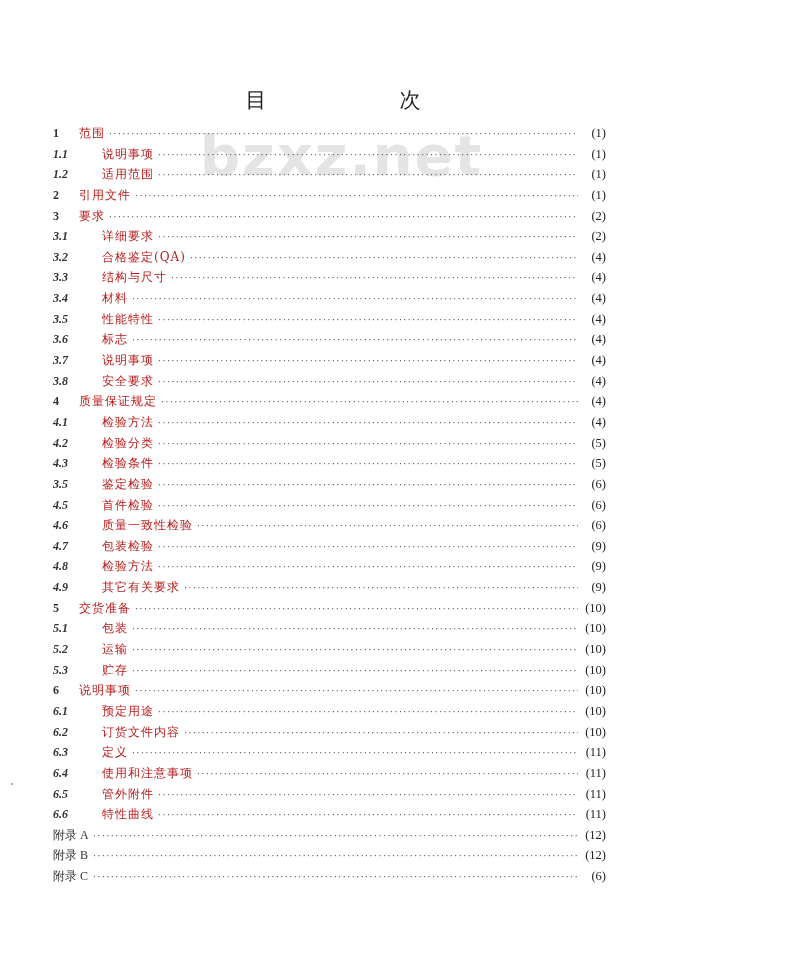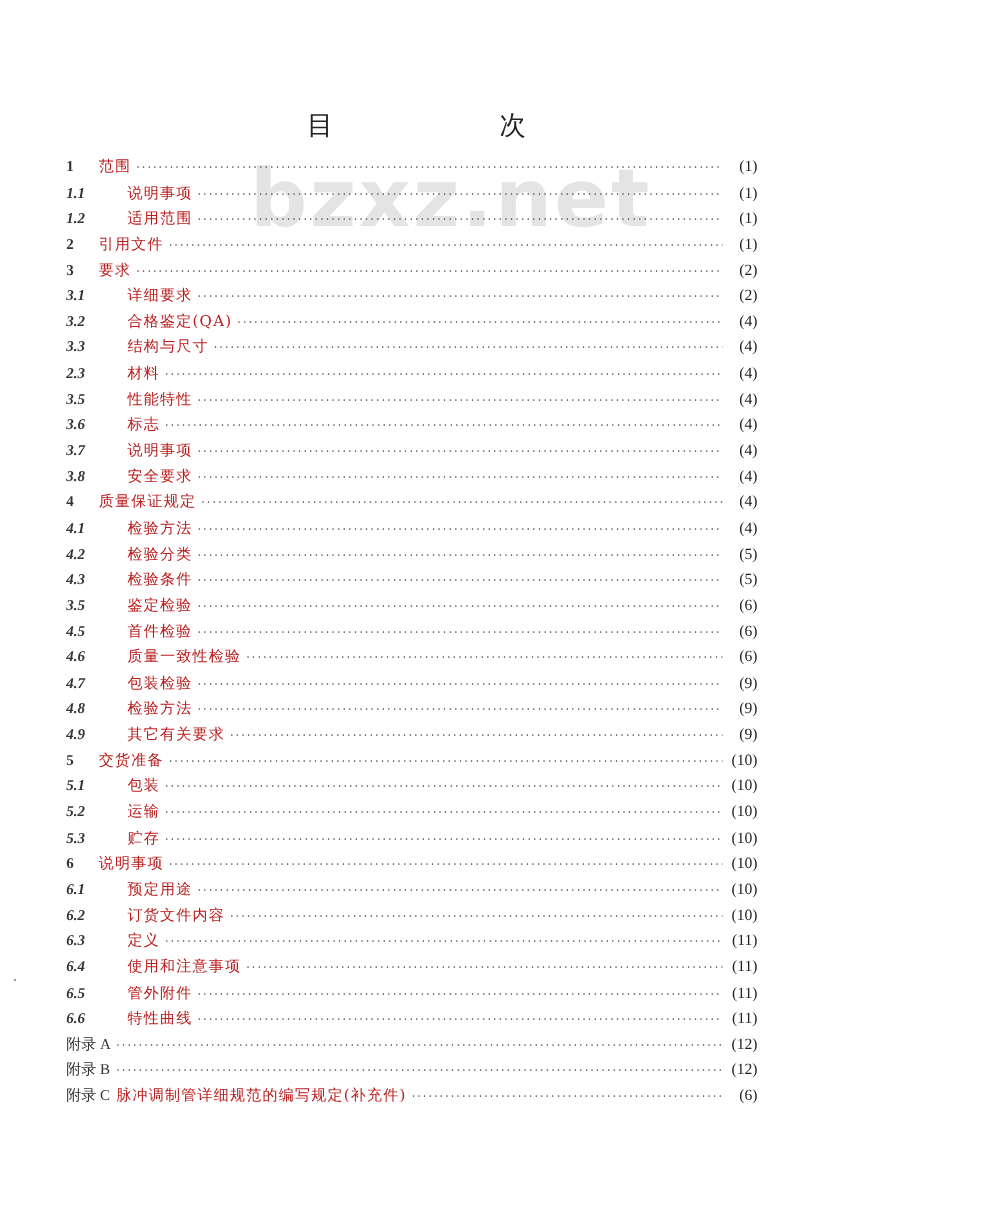--- a/index.html
+++ b/index.html
@@ -26,21 +26,21 @@
       color: #222;
       padding-left: 56px;
       box-sizing: border-box;
     }
     .watermark {
       position: absolute;
       top: 128px;
       left: 200px;
       font-family: "DejaVu Sans", "Liberation Sans", sans-serif;
       font-weight: bold;
-      font-size: 64px;
+      font-size: 56px;
       color: #e4e4e4;
       letter-spacing: 2px;
       line-height: 1;
       z-index: 0;
       user-select: none;
     }
     .toc {
       position: absolute;
       top: 123px;
       left: 53px;
@@ -149,21 +149,21 @@
       <span class="toc-dots"></span>
       <span class="toc-page">(4)</span>
     </div>
     <div class="toc-row">
       <span class="toc-num l2">3.3</span>
       <span class="toc-title">结构与尺寸</span>
       <span class="toc-dots"></span>
       <span class="toc-page">(4)</span>
     </div>
     <div class="toc-row">
-      <span class="toc-num l2">2.3</span>
+      <span class="toc-num l2">3.4</span>
       <span class="toc-title">材料</span>
       <span class="toc-dots"></span>
       <span class="toc-page">(4)</span>
     </div>
     <div class="toc-row">
       <span class="toc-num l2">3.5</span>
       <span class="toc-title">性能特性</span>
       <span class="toc-dots"></span>
       <span class="toc-page">(4)</span>
     </div>
@@ -316,19 +316,18 @@
       <span class="toc-dots"></span>
       <span class="toc-page">(12)</span>
     </div>
     <div class="toc-row">
       <span class="toc-num app">附录 B</span>
       <span class="toc-dots"></span>
       <span class="toc-page">(12)</span>
     </div>
     <div class="toc-row">
       <span class="toc-num app">附录 C</span>
-      <span class="toc-title">脉冲调制管详细规范的编写规定(补充件)</span>
       <span class="toc-dots"></span>
       <span class="toc-page">(6)</span>
     </div>
   </div>
 
 <div class="speck"></div>
 
 </body></html>

